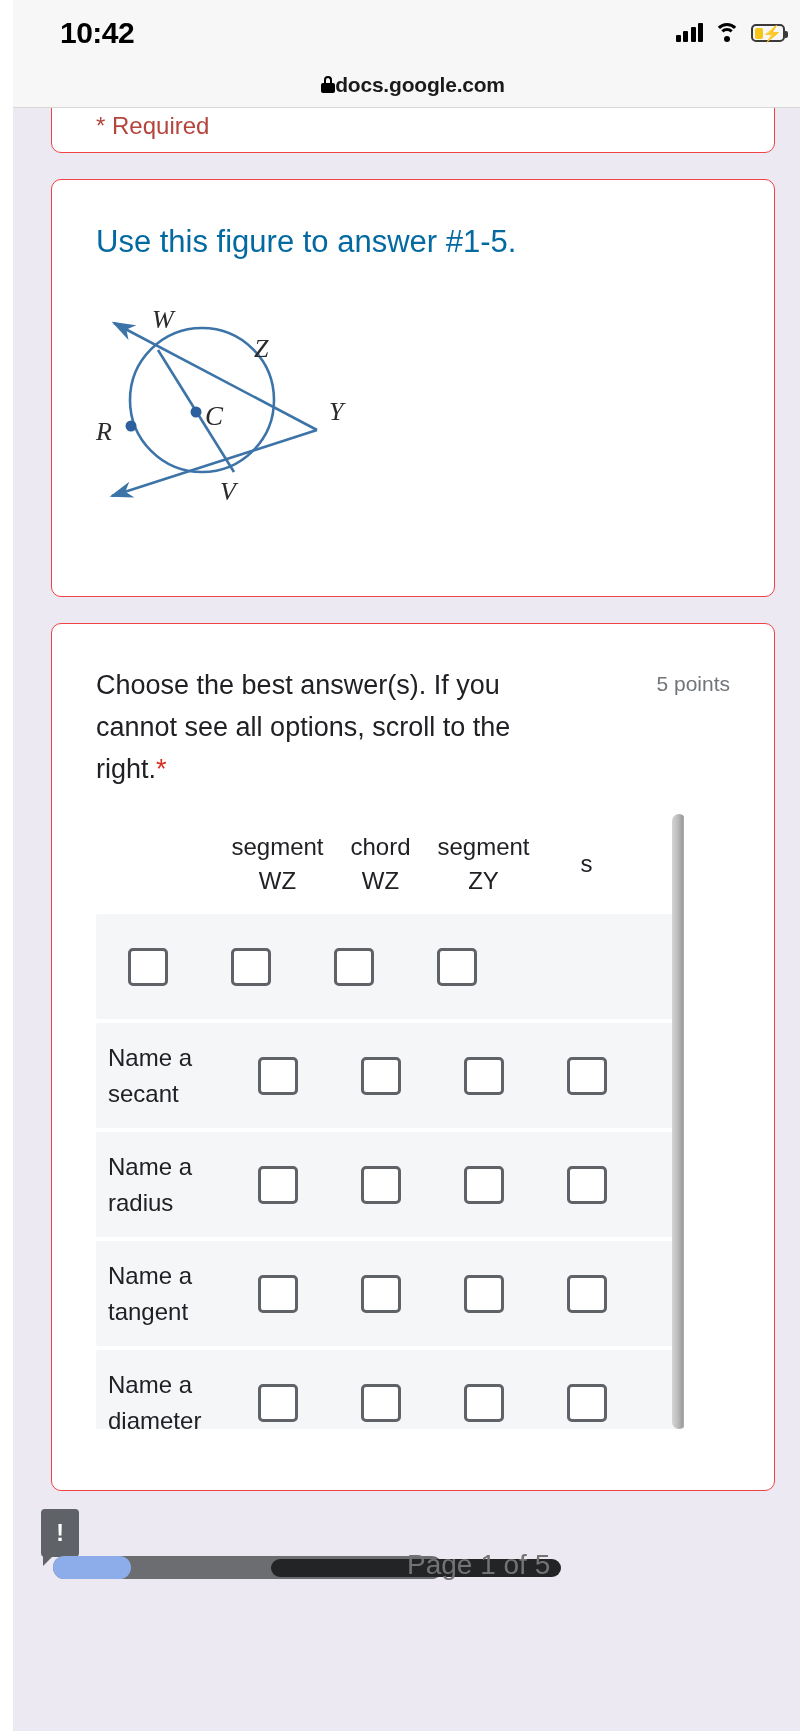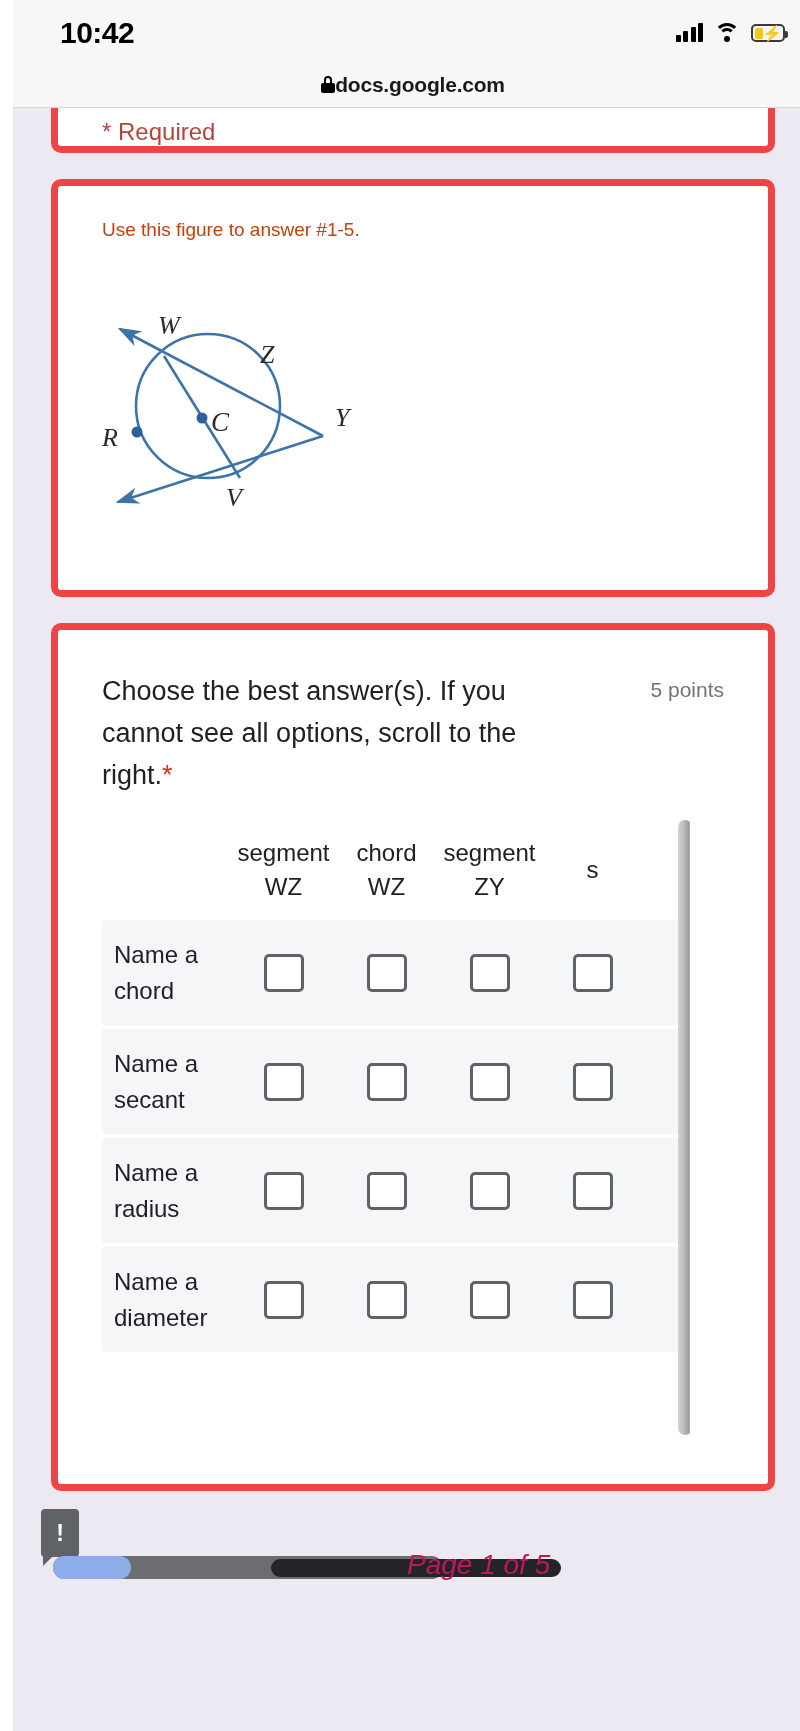--- a/index.html
+++ b/index.html
@@ -58,34 +58,34 @@
   .lock-icon .shackle { position: absolute; left: 3px; top: 0; width: 8px; height: 8px;
                         border: 2px solid #000; border-bottom: none;
                         border-radius: 5px 5px 0 0; }
   .url-text { font-size: 21px; font-weight: 700; color: #1a1a1a; letter-spacing: -0.2px; }
 
   
   .page { position: absolute; left: 0; top: 108px; width: 800px; height: 1623px;
           background: #ece9f3; overflow: hidden; }
 
   .card {
-    background: #fff; border: 7px solid #ef4444; border-radius: 10px;
+    background: #fff; border: 1px solid #ef4444; border-radius: 10px;
     margin: 0 38px;
   }
 
   .card-top { height: 75px; margin-top: -30px; position: relative; }
   .required-note {
     position: absolute; left: 44px; top: 33px;
     font-size: 24px; color: #b3453c;
   }
 
   .card-figure { margin-top: 26px; height: 418px; position: relative; }
   .figure-prompt {
-    position: absolute; left: 44px; top: 33px;
-    font-size: 19px; color: #c2410c;
+    position: absolute; left: 44px; top: 44px;
+    font-size: 31px; color: #0369a1;
   }
   .figure-wrap { position: absolute; left: 20px; top: 120px; }
 
   .card-question { margin-top: 26px; height: 868px; position: relative; }
   .q-text {
     position: absolute; left: 44px; top: 40px; width: 450px;
     font-size: 27px; line-height: 42px; color: #202124;
   }
   .q-required { color: #d93025; }
   .q-points {
@@ -145,21 +145,21 @@
   .progress-fill {
     position: absolute; left: 0; top: 0; width: 78px; height: 23px;
     background: #8cadea; border-radius: 12px;
   }
   .progress-dark {
     position: absolute; left: 258px; top: 1559px; width: 290px; height: 18px;
     background: #222426; border-radius: 10px;
   }
   .page-indicator {
     position: absolute; left: 394px; top: 1549px;
-    font-size: 28px; color: #be185d; font-style: italic;
+    font-size: 28px; color: #737373;
   }
 </style>
 </head>
 <body>
 
 <div id="root">
 
   <div class="statusbar">
     <div class="status-time">10:42</div>
     <div class="status-right">
@@ -237,21 +237,20 @@
       <div class="grid-scroller">
         <div class="grid-head">
           <div class="rowlabel-cell"></div>
           <div class="col-cell">segment WZ</div>
           <div class="col-cell">chord WZ</div>
           <div class="col-cell">segment ZY</div>
           <div class="col-cell">s</div>
         </div>
 
         <div class="grid-row">
-          <div class="rowlabel-cell">Name a chord</div>
           <div class="col-cell">
               <div class="cbox"></div>
             </div>
           <div class="col-cell">
               <div class="cbox"></div>
             </div>
           <div class="col-cell">
               <div class="cbox"></div>
             </div>
           <div class="col-cell">
@@ -287,20 +286,36 @@
             </div>
           <div class="col-cell">
               <div class="cbox"></div>
             </div>
           <div class="col-cell">
               <div class="cbox"></div>
             </div>
           <div class="col-cell"></div>
         </div>
 
+        <div class="grid-row">
+          <div class="rowlabel-cell">Name a tangent</div>
+          <div class="col-cell">
+              <div class="cbox"></div>
+            </div>
+          <div class="col-cell">
+              <div class="cbox"></div>
+            </div>
+          <div class="col-cell">
+              <div class="cbox"></div>
+            </div>
+          <div class="col-cell">
+              <div class="cbox"></div>
+            </div>
+          <div class="col-cell"></div>
+        </div>
 
         <div class="grid-row">
           <div class="rowlabel-cell">Name a diameter</div>
           <div class="col-cell">
               <div class="cbox"></div>
             </div>
           <div class="col-cell">
               <div class="cbox"></div>
             </div>
           <div class="col-cell">

